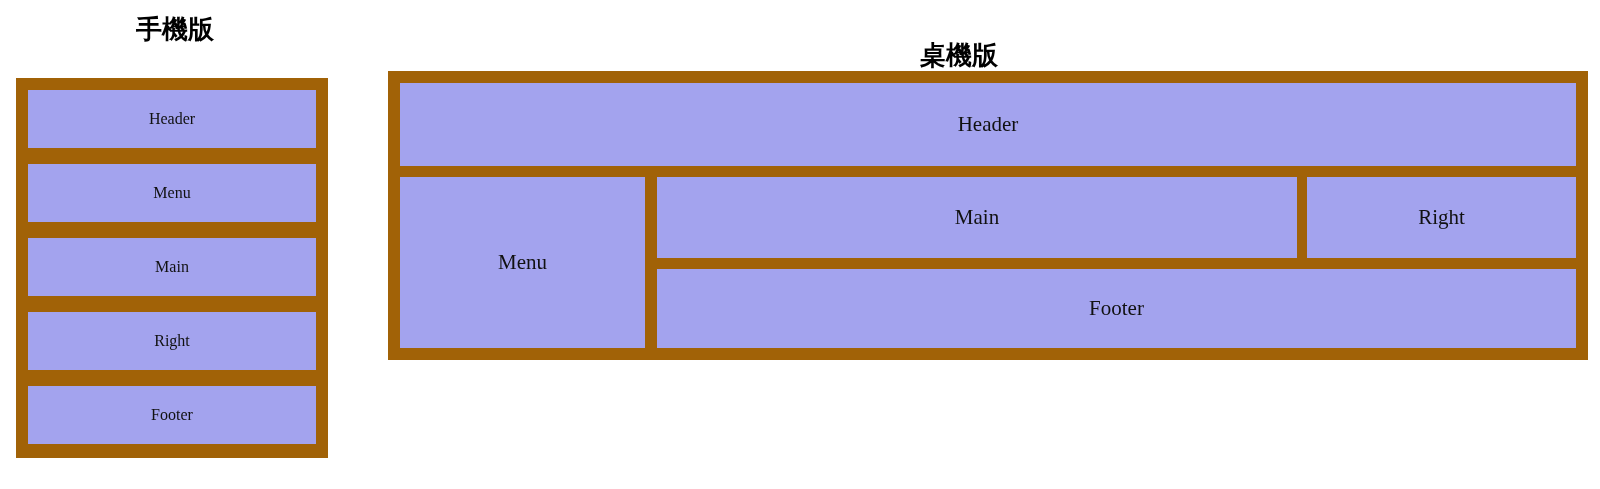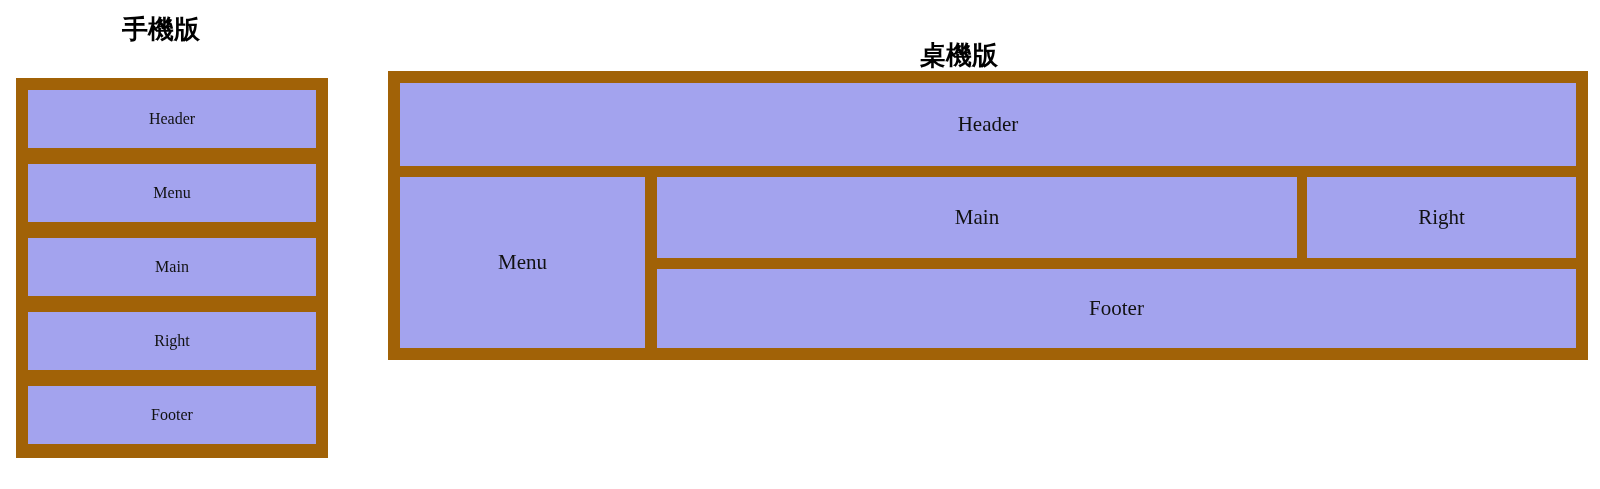--- a/index.html
+++ b/index.html
@@ -18,21 +18,21 @@
   
   .section-title {
     position: absolute;
     font-family: "Liberation Sans", "DejaVu Sans", sans-serif;
     font-weight: bold;
     font-size: 26px;
     color: #000000;
     line-height: 1;
     white-space: nowrap;
   }
-  #title-mobile  { left: 122px; top: 16px; }
+  #title-mobile  { left: 136px; top: 16px; }
   #title-desktop { left: 920px; top: 16px; margin-top: 26px; }
 
   
   .wire-container {
     position: absolute;
     background: #a16207;
     box-sizing: border-box;
   }
   .wire-box {
     position: absolute;

